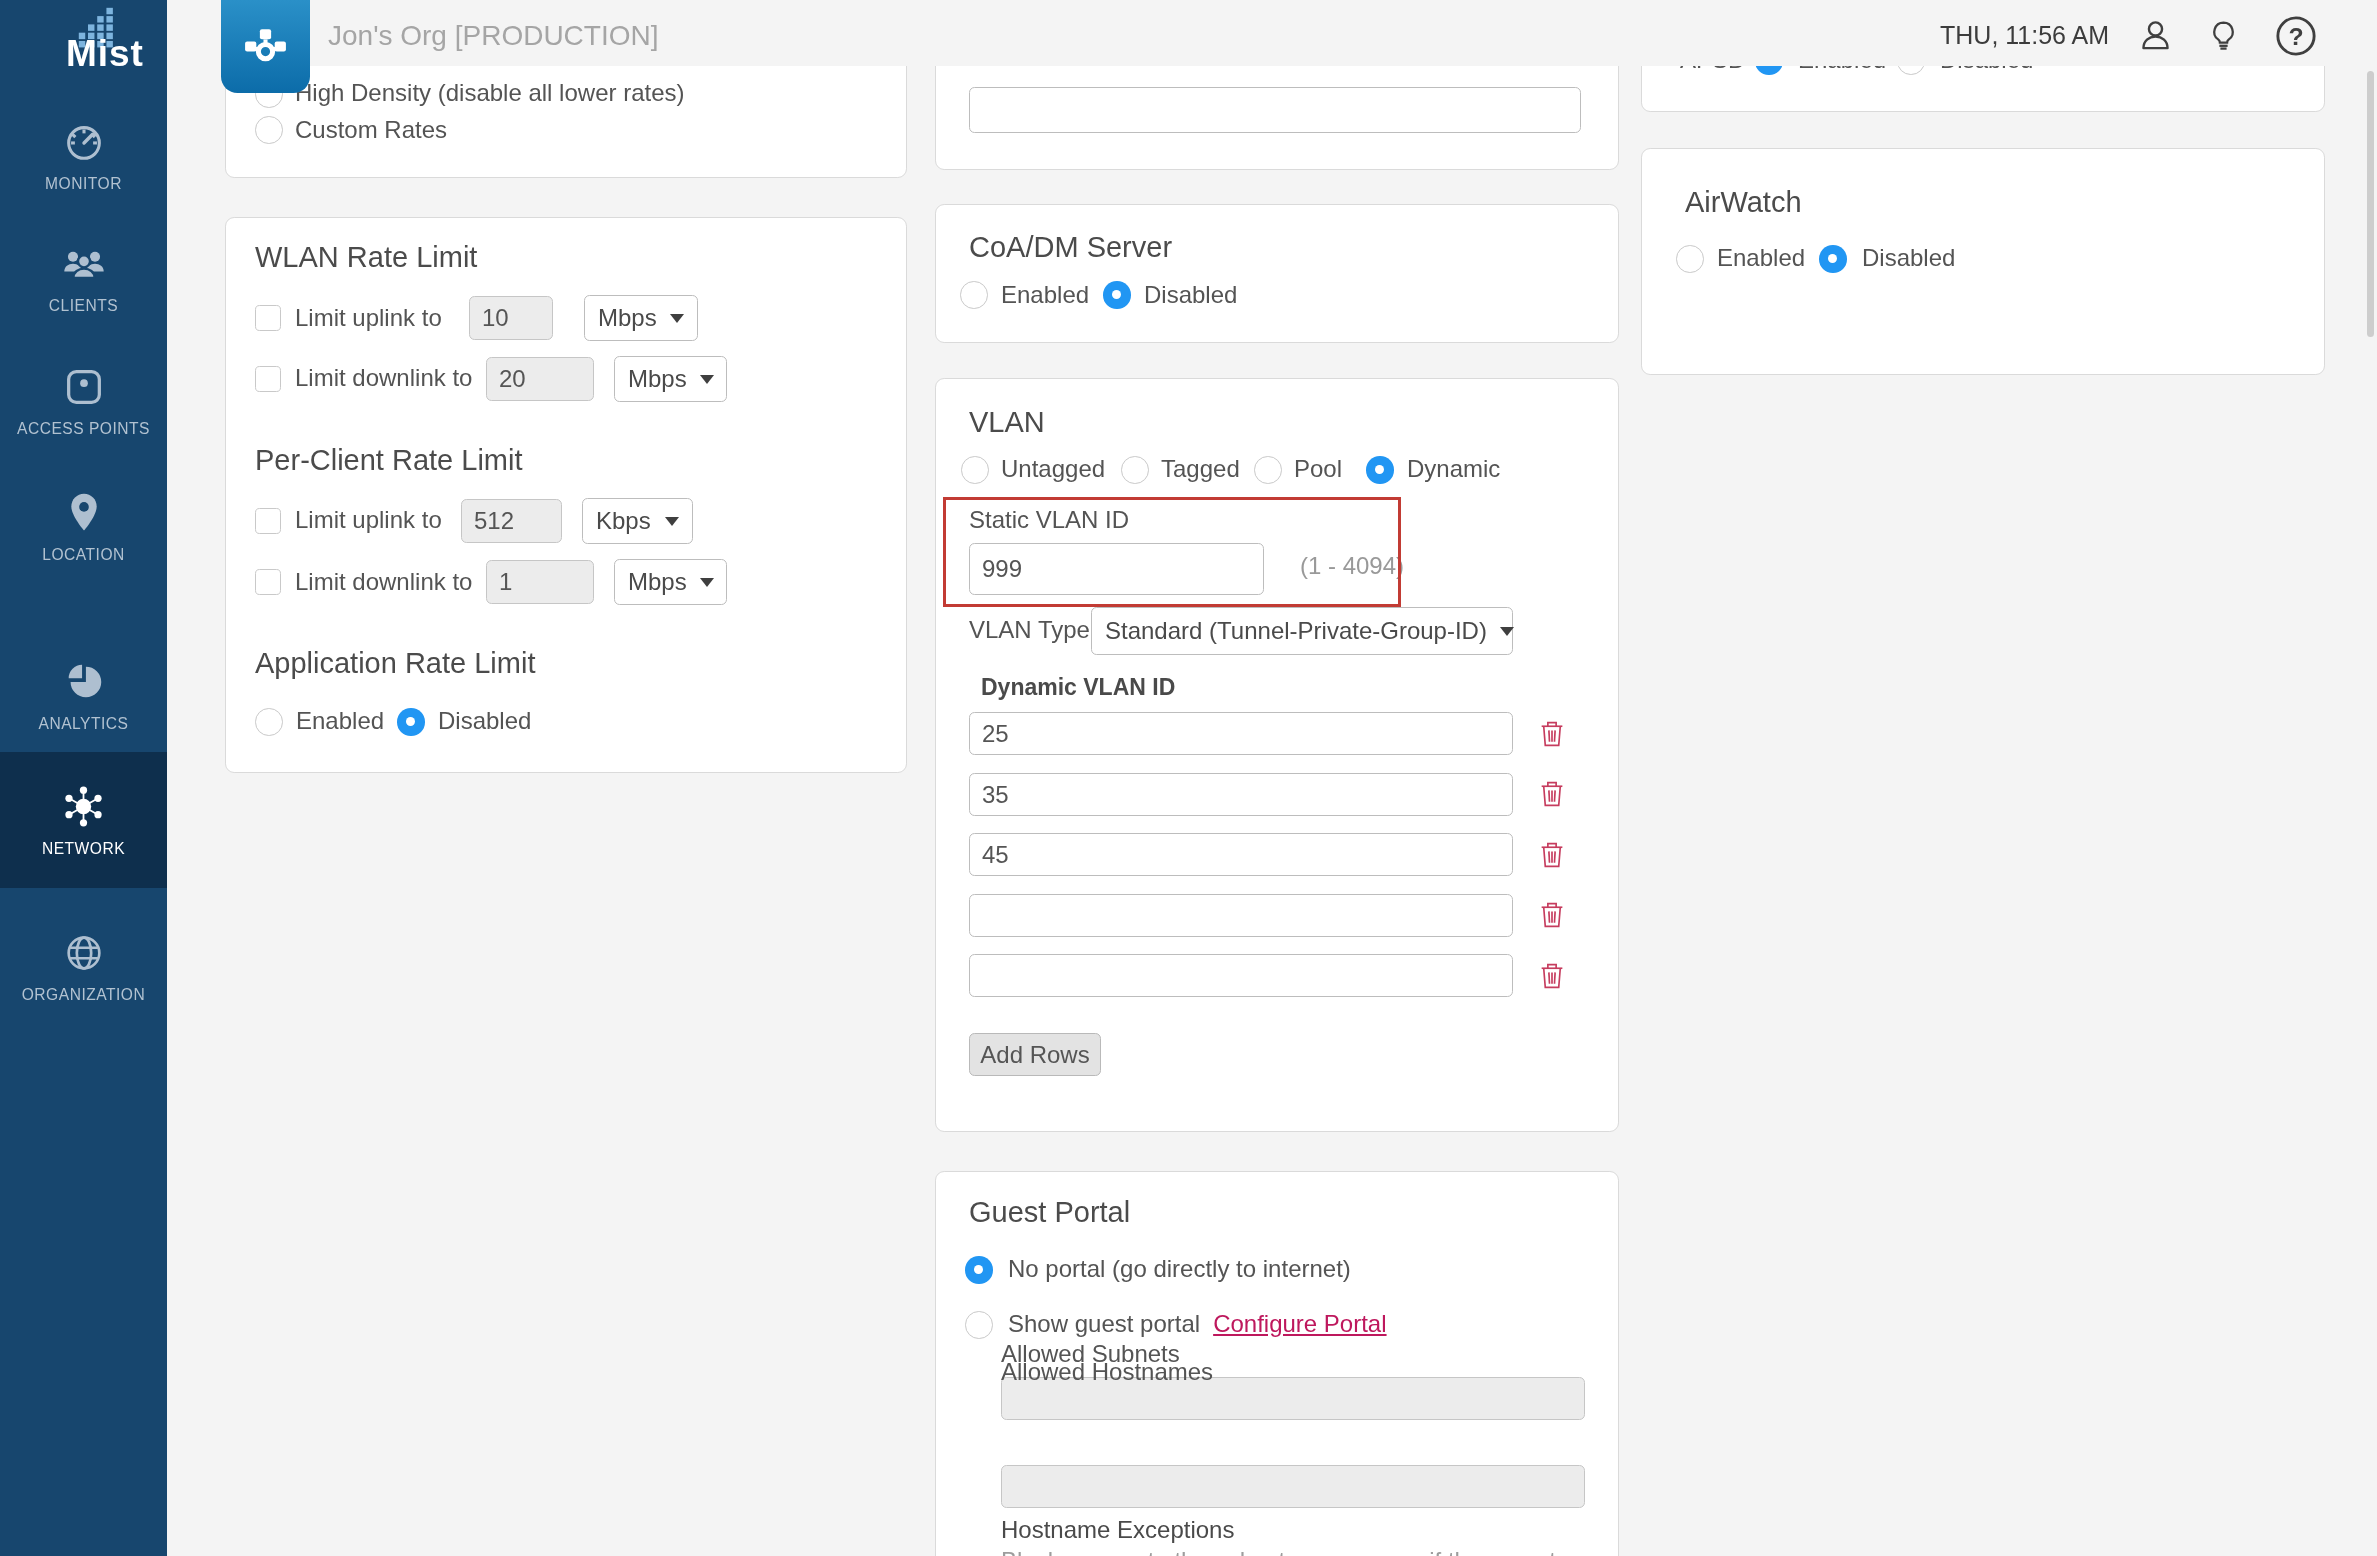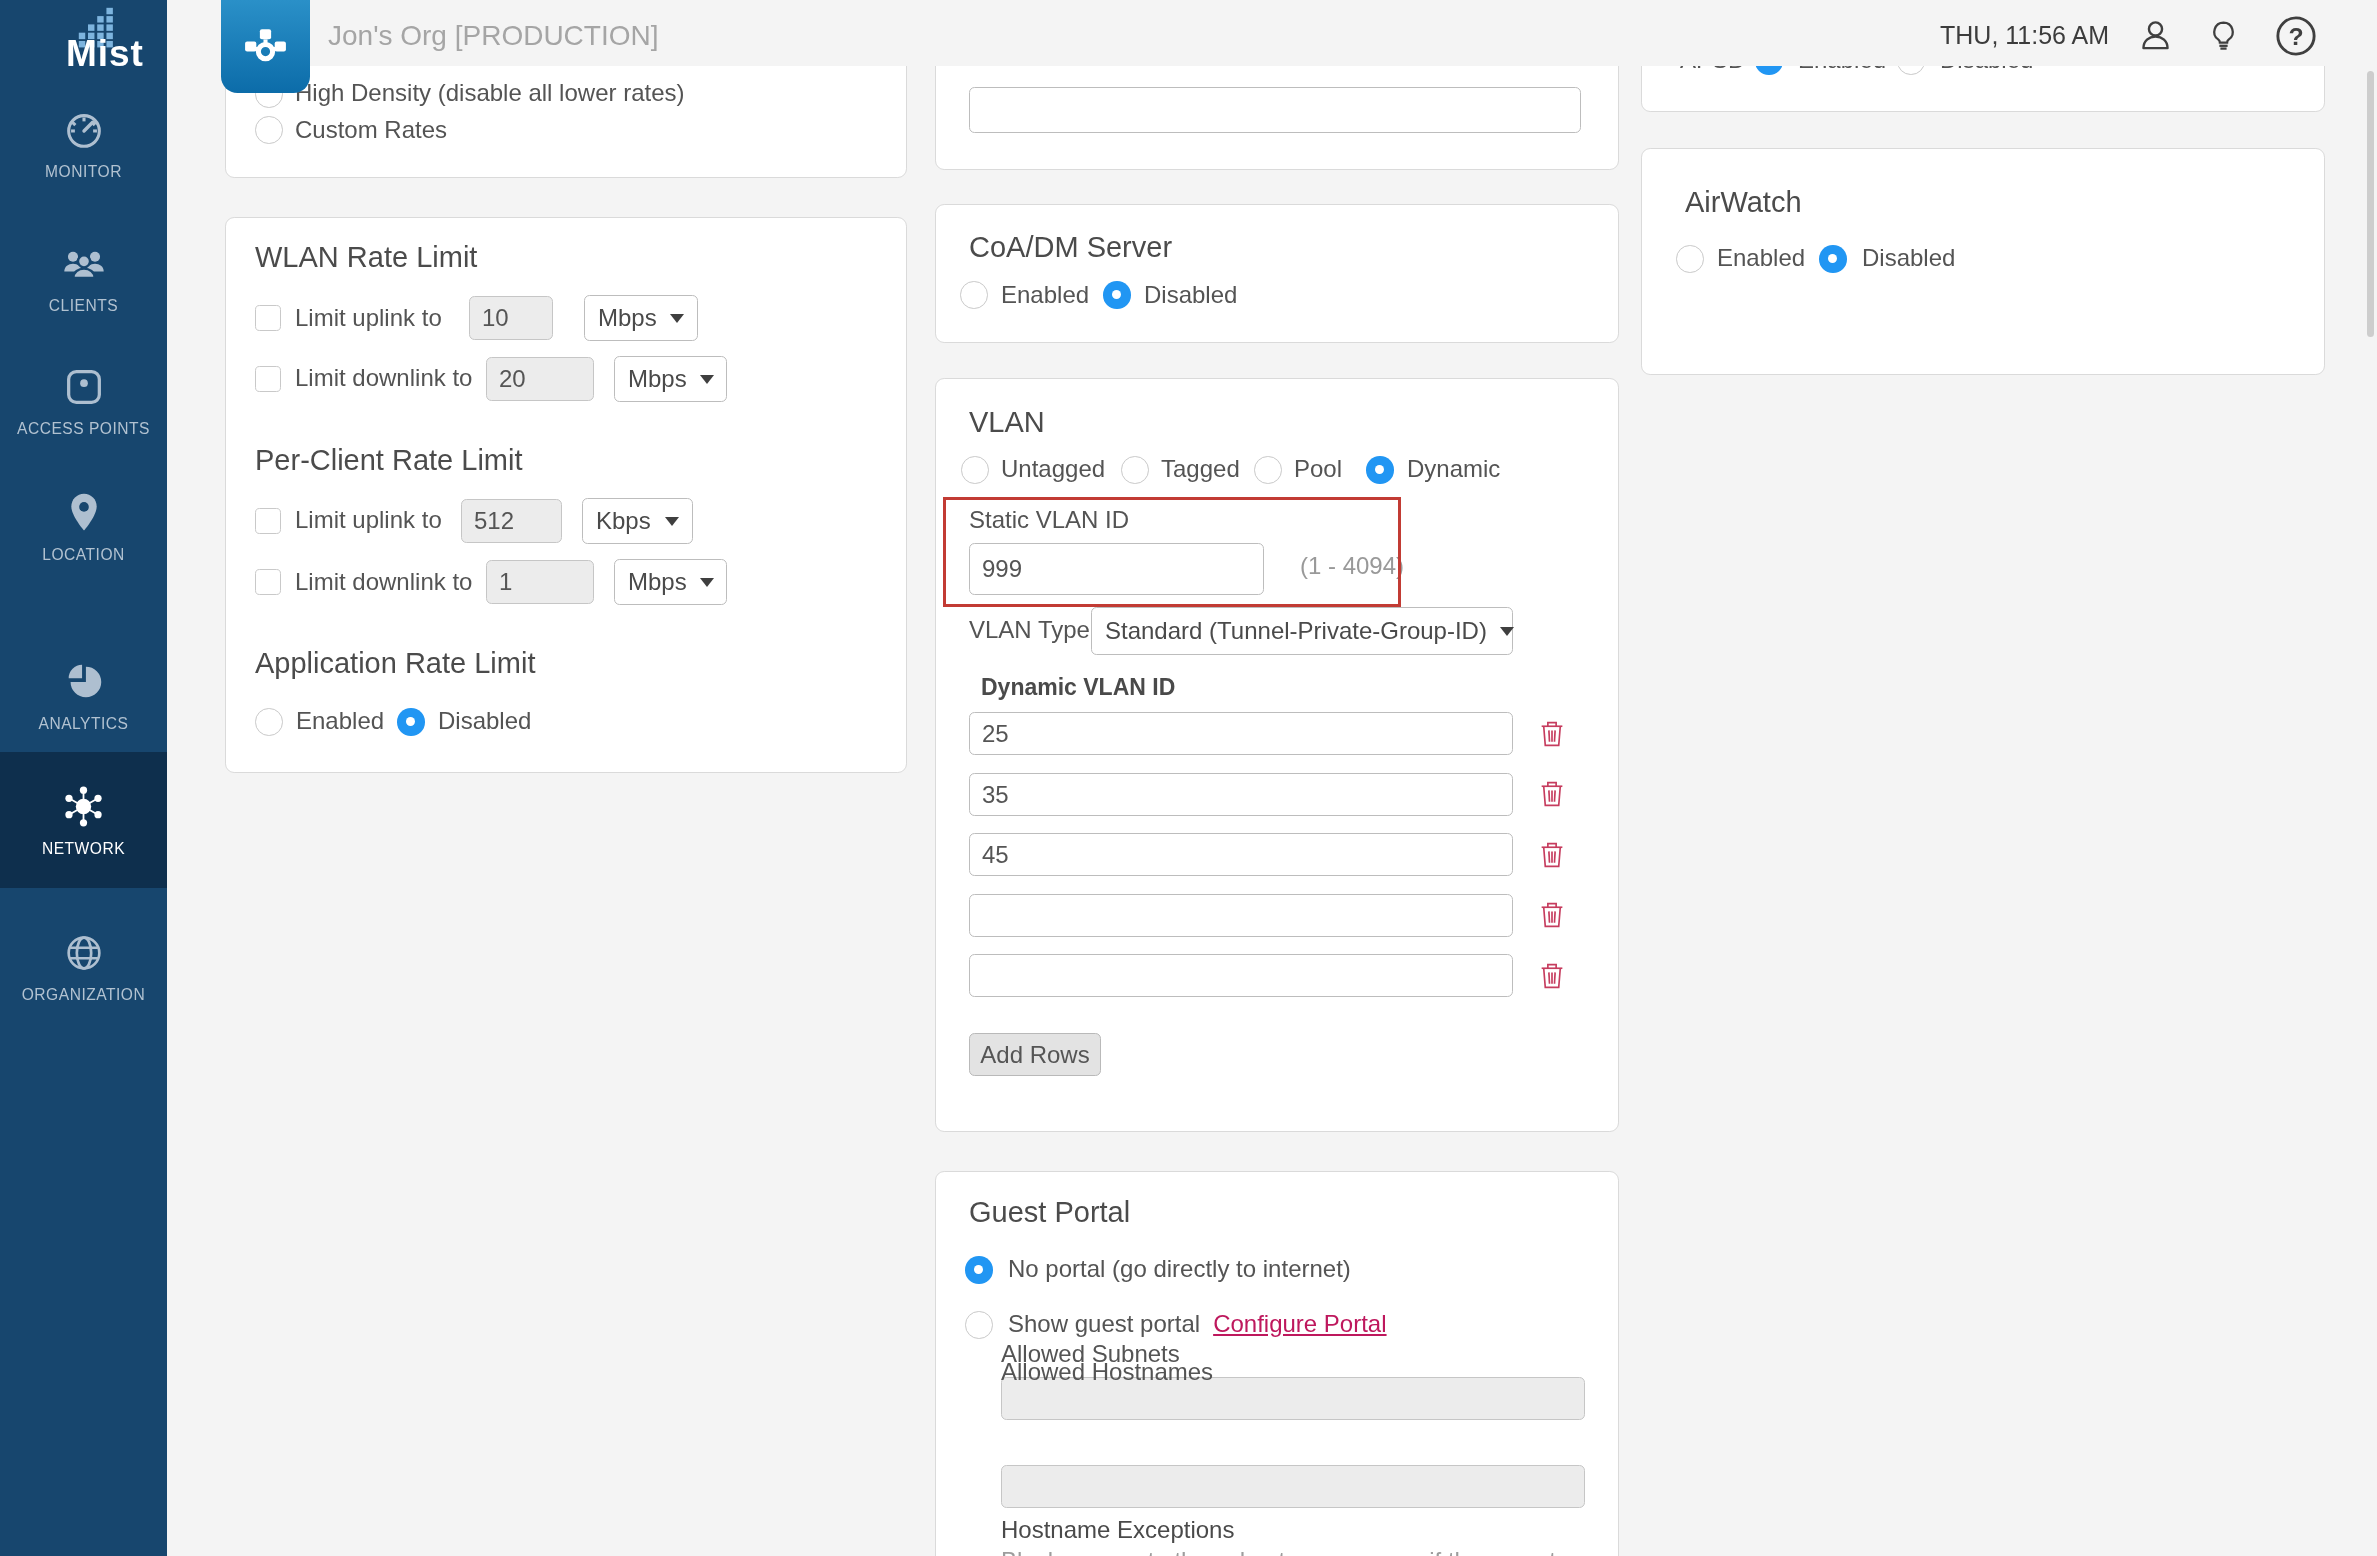--- a/index.html
+++ b/index.html
@@ -277,21 +277,21 @@
           <rect x="58" y="3" width="7" height="7"></rect>
             <rect x="58" y="12" width="7" height="7"></rect>
             <rect x="58" y="21" width="7" height="7"></rect>
             <rect x="58" y="30" width="7" height="7"></rect>
             <rect x="58" y="39" width="7" height="7"></rect>
         </g>
       </svg>
       <span class="word">Mist</span>
     </div>
 
-    <div class="nav-item" style="top:80px;">
+    <div class="nav-item" style="top:92px;">
       <svg width="46" height="46" viewBox="0 0 48 48" fill="none" stroke="#aebfd0" stroke-width="3.2">
         <circle cx="24" cy="25" r="16"></circle>
         <line x1="24" y1="25" x2="33" y2="16" stroke-width="3.6" stroke-linecap="round"></line>
         <line x1="24" y1="11" x2="24" y2="15"></line>
           <line x1="12" y1="16" x2="15" y2="19"></line>
           <line x1="36" y1="16" x2="33" y2="19"></line>
           <line x1="10.5" y1="25" x2="14.5" y2="25"></line>
           <line x1="33.5" y1="25" x2="37.5" y2="25"></line>
       </svg>
       <span class="lbl">MONITOR</span>

